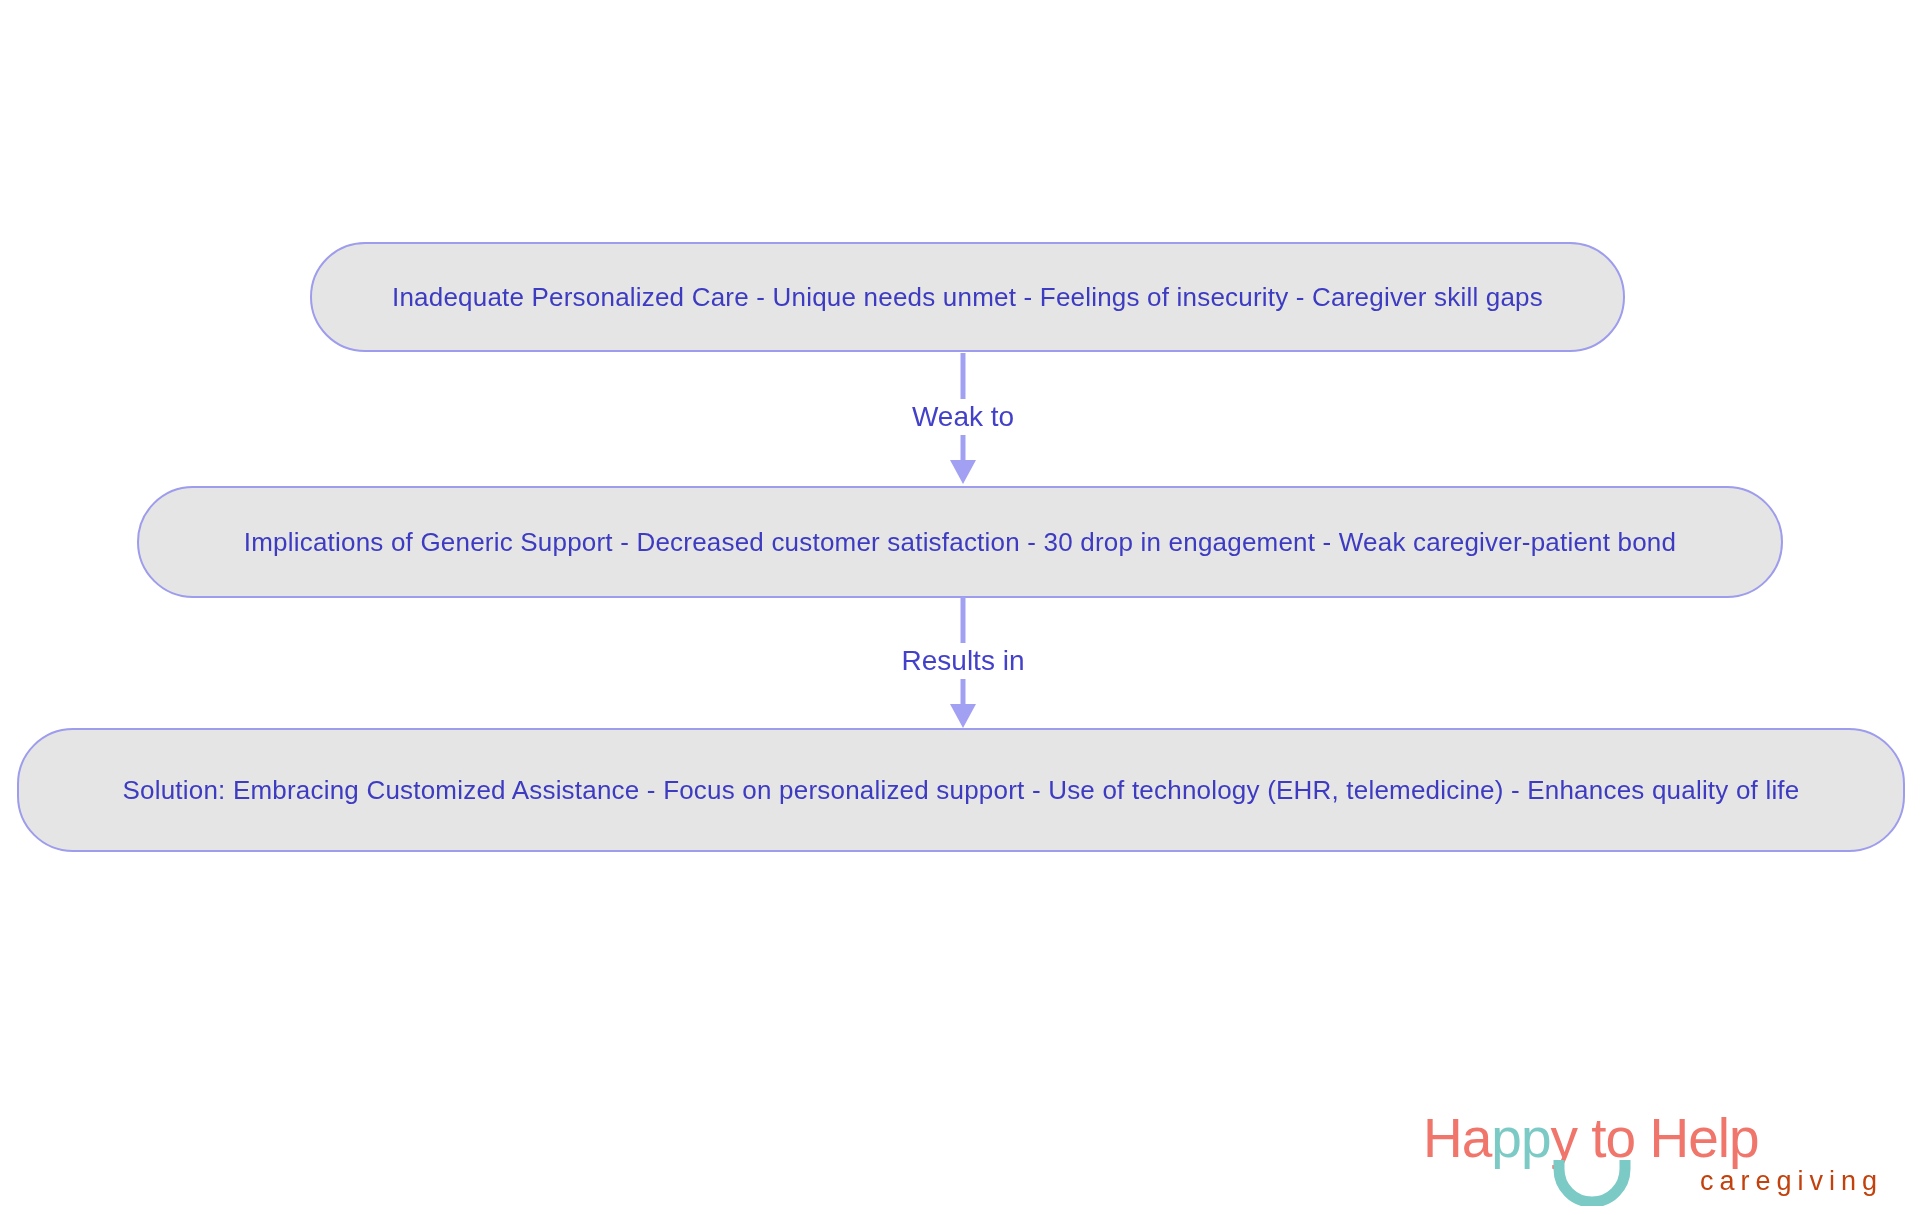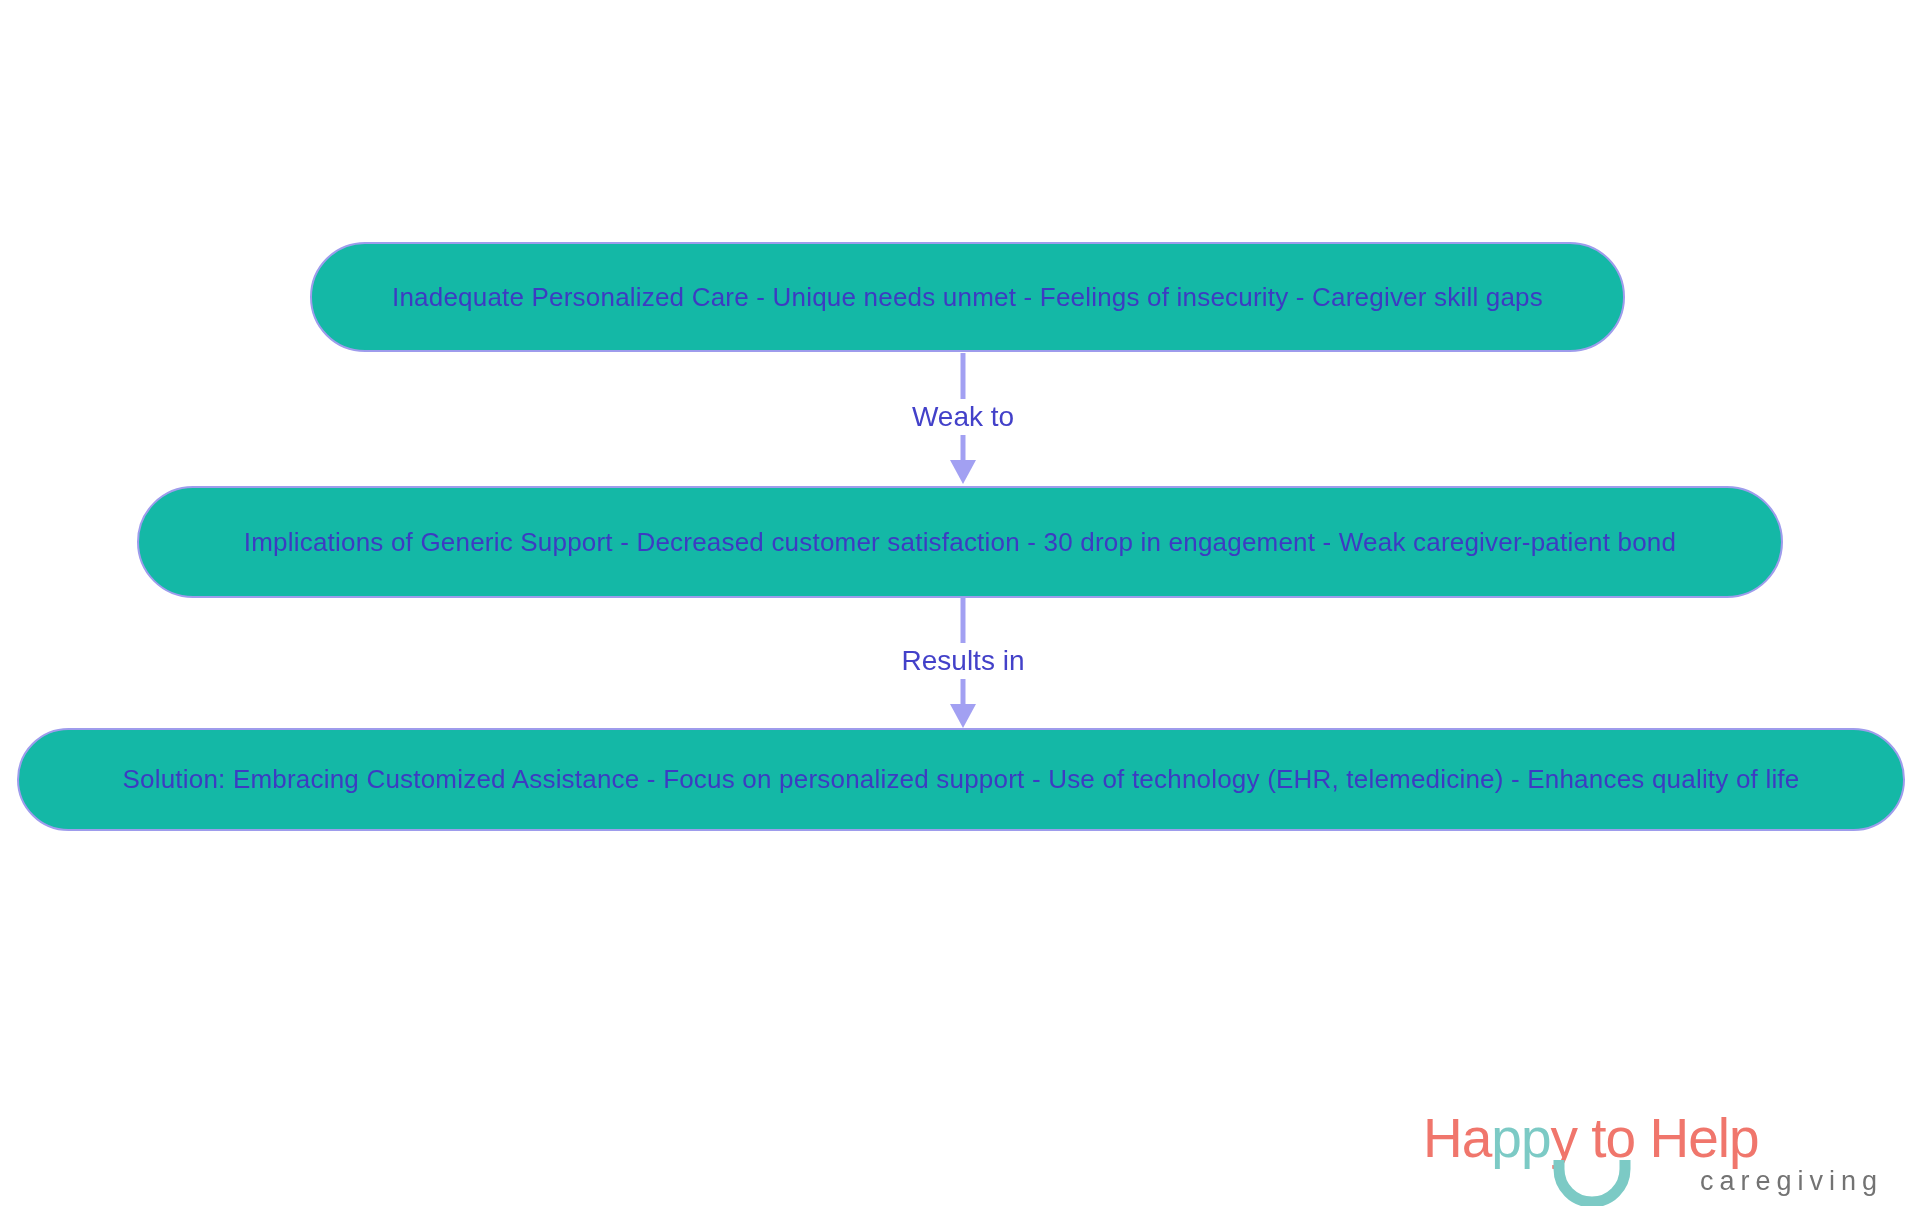--- a/index.html
+++ b/index.html
@@ -11,35 +11,35 @@
   .canvas {
     position: relative;
     width: 1920px;
     height: 1215px;
     background: #ffffff;
     overflow: hidden;
   }
   .flow-box {
     position: absolute;
     box-sizing: border-box;
-    background: #14b8a6;
+    background: #e5e5e5;
     border: 2px solid #9e9cec;
     border-radius: 56px;
     display: flex;
     align-items: center;
     justify-content: center;
     text-align: center;
     color: #3d3bc2;
     font-size: 26px;
     letter-spacing: 0.2px;
     padding: 0 40px;
   }
   .box-1 { left: 310px; top: 242px; width: 1315px; height: 110px; }
   .box-2 { left: 137px; top: 486px; width: 1646px; height: 112px; }
-  .box-3 { left: 17px;  top: 728px; width: 1888px; height: 103px; }
+  .box-3 { left: 17px;  top: 728px; width: 1888px; height: 124px; }
 
   .arrow {
     position: absolute;
     width: 26px;
     left: 950px;
   }
   .arrow-1 { top: 353px; height: 131px; }
   .arrow-2 { top: 597px; height: 131px; }
 
   .connector-label {
@@ -80,21 +80,21 @@
     width: 80px;
     height: 48px;
   }
   .logo-sub {
     position: absolute;
     right: 16px;
     top: 60px;
     font-size: 27px;
     font-weight: normal;
     letter-spacing: 6px;
-    color: #737373;
+    color: #c2410c;
     white-space: nowrap;
   }
 </style>
 </head>
 <body>
 
 <div class="canvas">
 
   <div class="flow-box box-1">
     <span>Inadequate Personalized Care - Unique needs unmet - Feelings of insecurity - Caregiver skill gaps</span>

